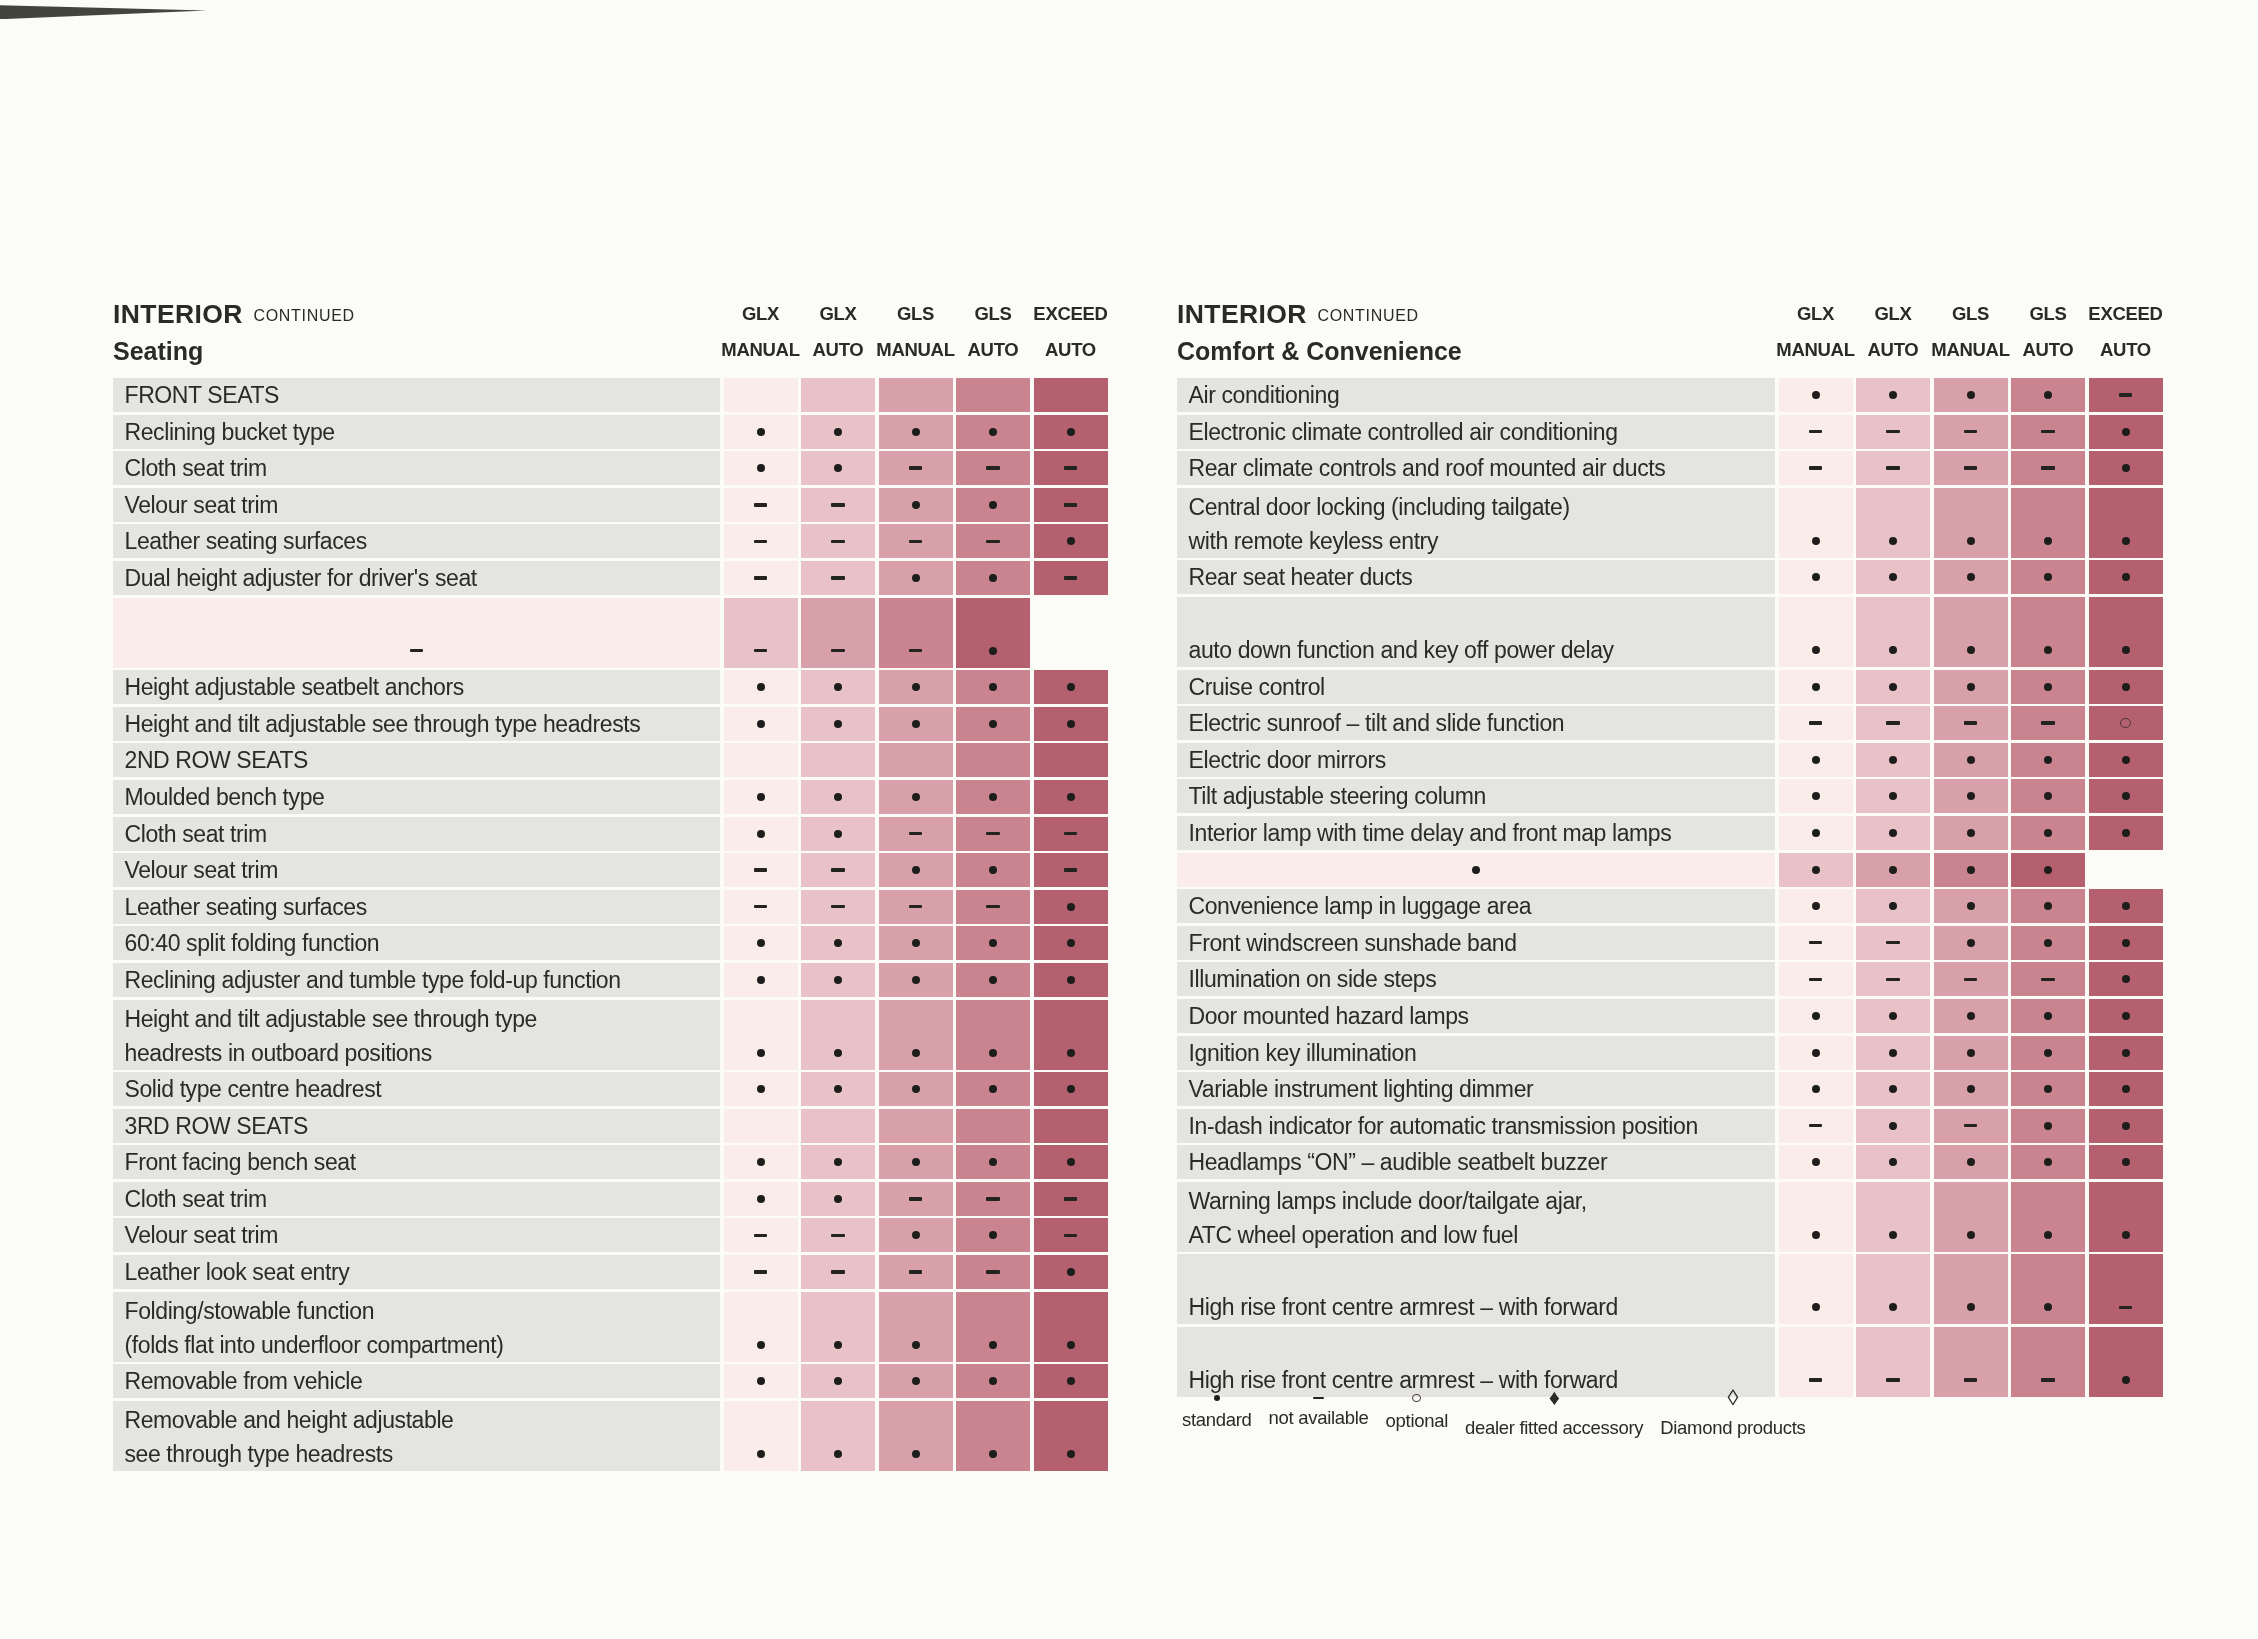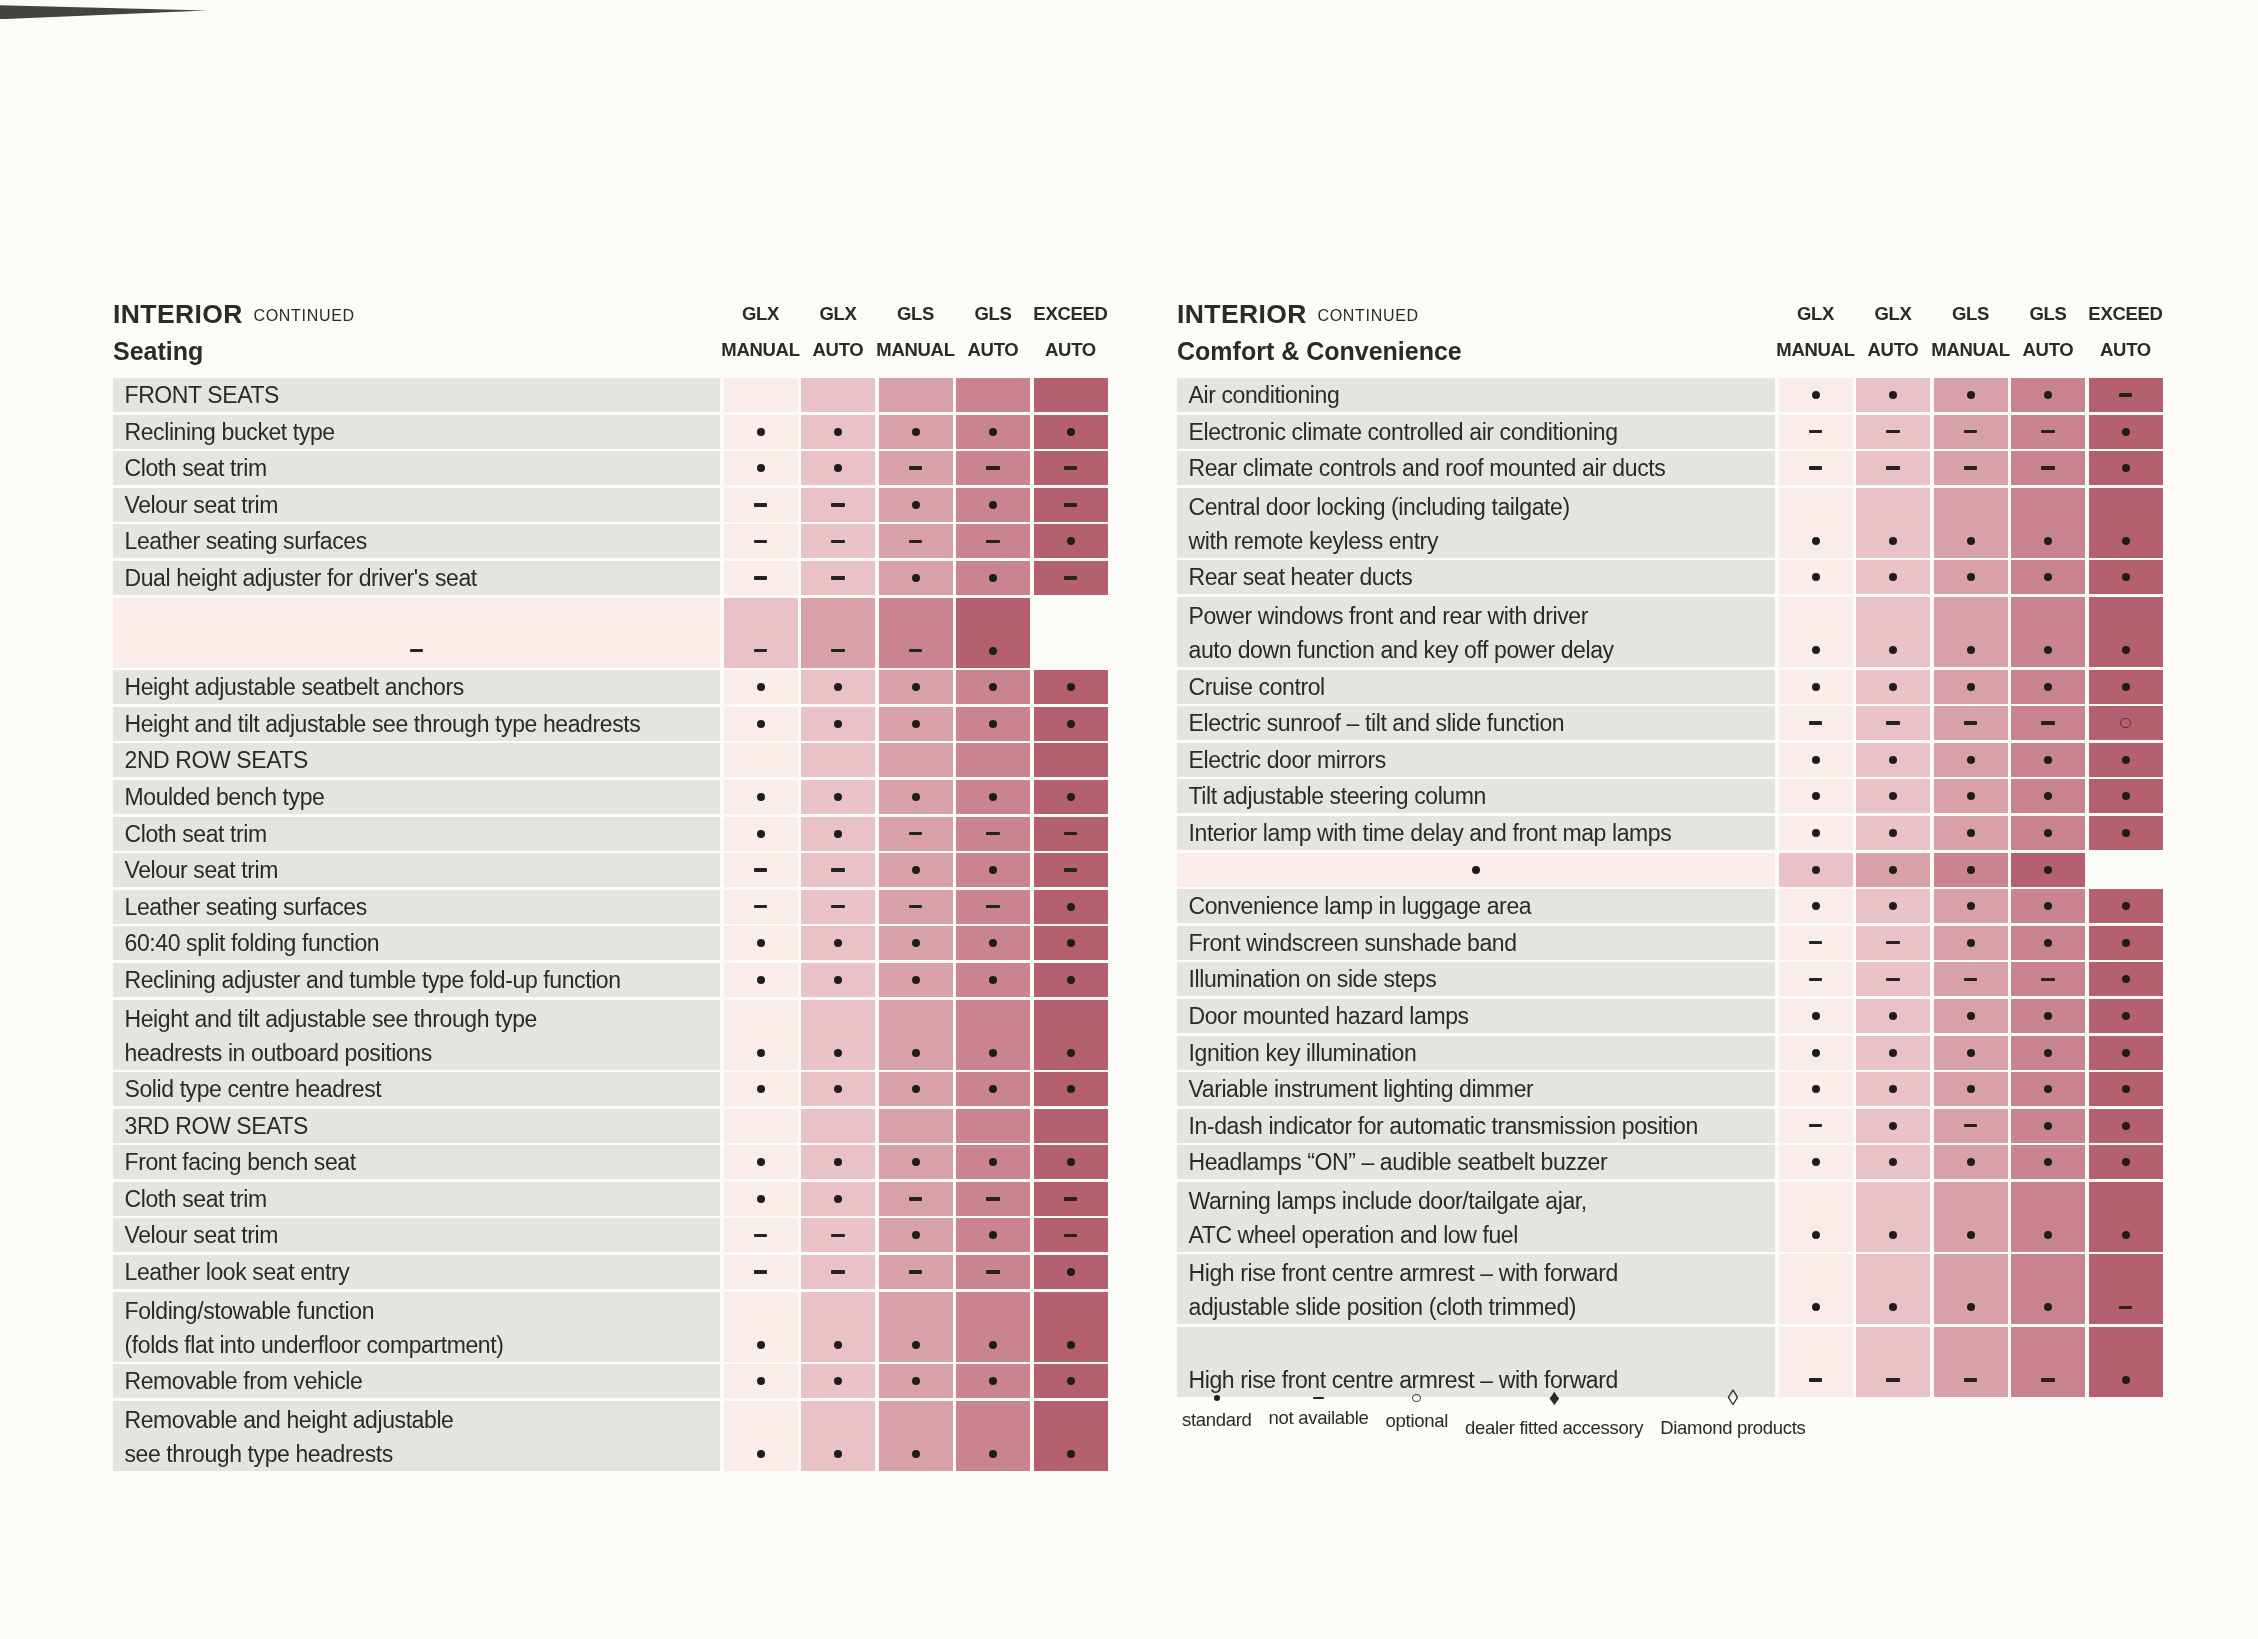--- a/index.html
+++ b/index.html
@@ -1024,21 +1024,20 @@
             </div>
           </div>
           <div class="cell-val" style="background: rgb(180, 96, 111);">
             <div class="slot">
               <span class="sym-dot"></span>
             </div>
           </div>
         </div>
         <div class="row double">
           <div class="cell-label">
-            <div class="line">Power windows front and rear with driver</div>
             <div class="line">auto down function and key off power delay</div>
           </div>
           <div class="cell-val" style="background: rgb(249, 236, 233);">
             <div class="slot">
               <span class="sym-dot"></span>
             </div>
           </div>
           <div class="cell-val" style="background: rgb(232, 194, 198);">
             <div class="slot">
               <span class="sym-dot"></span>
@@ -1504,21 +1503,20 @@
           </div>
           <div class="cell-val" style="background: rgb(180, 96, 111);">
             <div class="slot">
               <span class="sym-dot"></span>
             </div>
           </div>
         </div>
         <div class="row double">
           <div class="cell-label">
             <div class="line">High rise front centre armrest – with forward</div>
-            <div class="line">adjustable slide position (cloth trimmed)</div>
           </div>
           <div class="cell-val" style="background: rgb(249, 236, 233);">
             <div class="slot">
               <span class="sym-dot"></span>
             </div>
           </div>
           <div class="cell-val" style="background: rgb(232, 194, 198);">
             <div class="slot">
               <span class="sym-dot"></span>
             </div>

